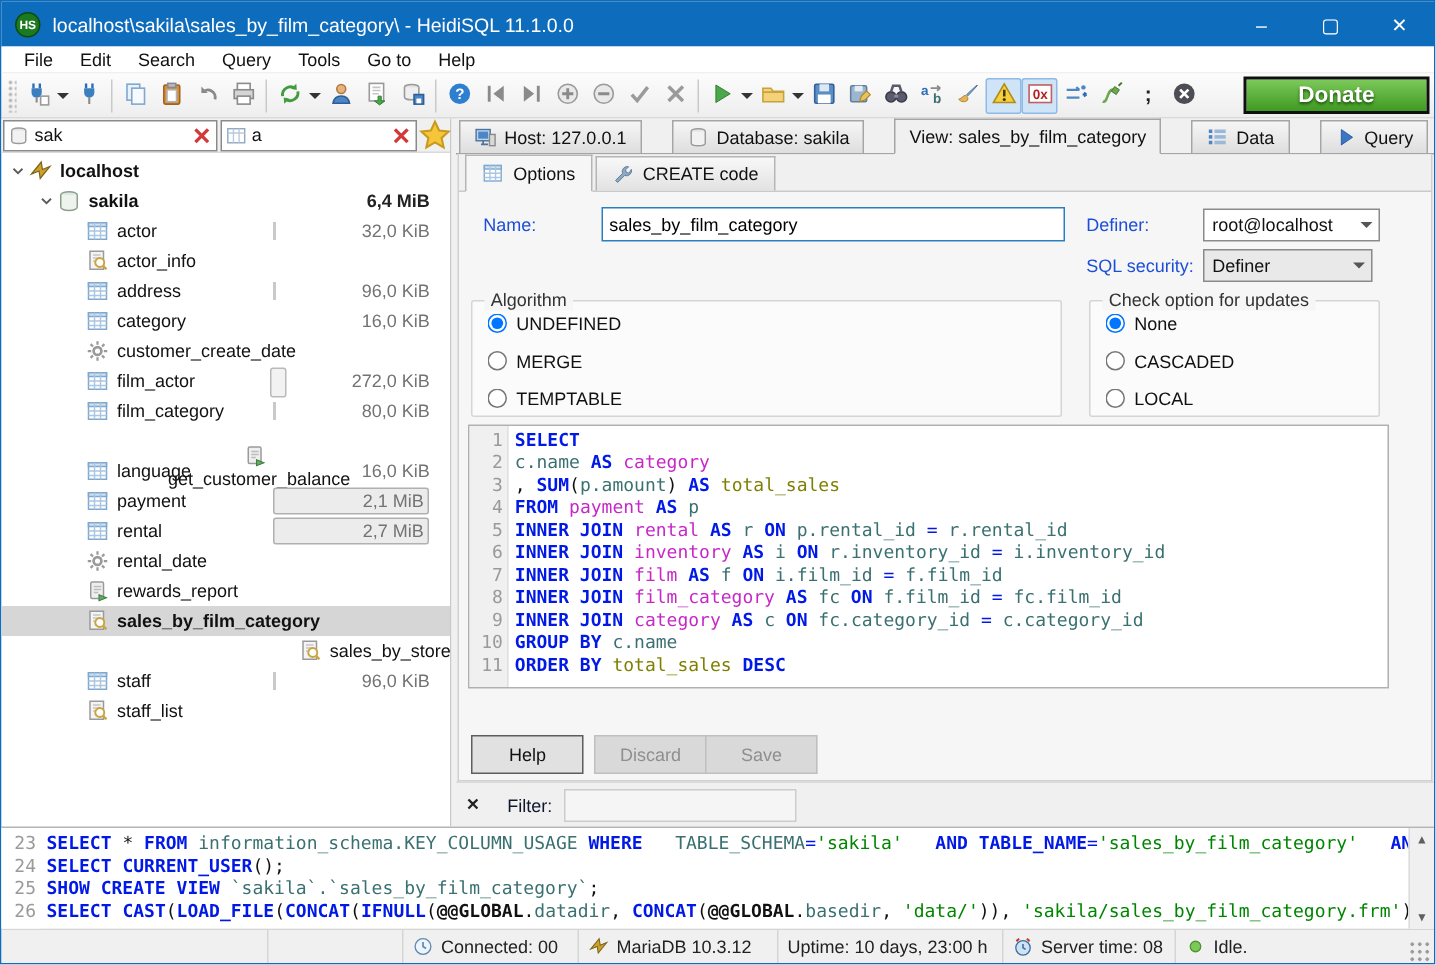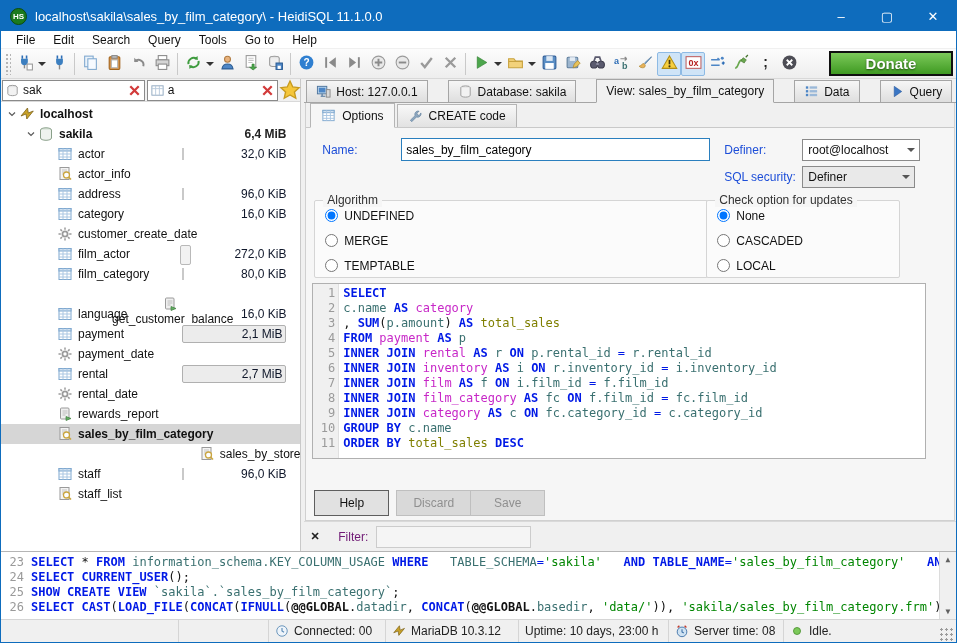--- a/index.html
+++ b/index.html
@@ -38,21 +38,21 @@
   .clearx { width:15px; height:15px; flex:0 0 auto; }
   .starbtn { width:22px; height:21px; display:flex; align-items:center; justify-content:center; }
   .tree { flex:1 1 auto; overflow:hidden; padding-top:2px; }
   .trow { height:20px; display:flex; align-items:center; position:relative; white-space:nowrap; }
   .trow.selected { background:#d6d6d6; }
   .trow .chev { width:12px; height:12px; flex:0 0 auto; }
   .trow .ticon { width:16px; height:16px; margin-right:5px; flex:0 0 auto; }
   .trow .ticon svg { width:16px; height:16px; }
   .trow .tlabel { font-size:12px; }
   .trow.b .tlabel { font-weight:bold; }
-  .tsize { position:absolute; right:14px; width:104px; height:18px; display:flex; align-items:center; justify-content:flex-end; color:#0f172a; font-size:12px; }
+  .tsize { position:absolute; right:14px; width:104px; height:18px; display:flex; align-items:center; justify-content:flex-end; color:#737373; font-size:12px; }
   .tsize.bold { color:#222; font-weight:bold; }
   .tsize.tick::before { content:""; position:absolute; left:0; top:3px; width:2px; height:12px; background:#c9c9c9; }
   .tsize.smallbox::before { content:""; position:absolute; left:-2px; top:0; width:9px; height:18px; background:#f2f2f2; border:1px solid #b9b9b9; border-radius:2px; }
   .tsize.fullbox { border:1px solid #b0b0b0; background:#ececec; border-radius:2px; padding-right:3px; }
 
   .splitter { width:3px; background:#f0f0f0; }
 
   
   .main { flex:1 1 auto; display:flex; flex-direction:column; min-width:0; background:#f0f0f0; }
   .maintabs { height:24px; display:flex; align-items:flex-end; padding-left:2px; border-bottom:1px solid #a5a5a5; background:#f0f0f0; position:relative; }
@@ -92,21 +92,21 @@
   .tk-var { color:#111; font-weight:bold; }
   .tk-d { color:#111; }
 
   .btnrow { position:absolute; top:362px; left:0; height:26px; }
   .pbtn { position:absolute; width:75px; height:26px; font-size:12px; display:flex; align-items:center; justify-content:center; }
   .pbtn.enabled { background:#e1e1e1; border:1px solid #5e5e5e; color:#111; }
   .pbtn.disabled { background:#d9d9d9; border:1px solid #bfbfbf; color:#8f8f8f; }
 
   .filterbar { height:30px; background:#f0f0f0; border-top:1px solid #d9d9d9; display:flex; align-items:center; flex:0 0 auto; }
   .fb-close { width:22px; text-align:center; font-weight:bold; font-size:11px; color:#222; }
-  .fb-label { color:#701a75; margin:0 8px 0 12px; }
+  .fb-label { color:#0f172a; margin:0 8px 0 12px; }
   .fb-input { width:155px; height:22px; border:1px solid #cccccc; background:#f5f5f5; }
 
   
   .logpanel { height:68px; background:#fff; border-top:1px solid #b5b5b5; display:flex; flex:0 0 auto; font-family:"DejaVu Sans Mono",monospace; font-size:12px; position:relative; }
   .loggutter { width:26px; color:#9a9a9a; text-align:right; padding:3px 3px 0 0; line-height:15px; background:#fff; flex:0 0 auto; }
   .logcode { padding:3px 0 0 4px; line-height:15px; white-space:pre; overflow:hidden; flex:1 1 auto; }
   .vscroll { width:17px; background:#f0f0f0; border-left:1px solid #dcdcdc; display:flex; flex-direction:column; align-items:center; justify-content:space-between; flex:0 0 auto; }
   .varrow { width:17px; height:15px; display:flex; align-items:center; justify-content:center; color:#606060; font-size:8px; }
 
   
@@ -492,30 +492,20 @@
           </div>
           <div class="trow" style="padding-left: 44px;">
             <span class="chev"></span>
             <span class="ticon"><svg viewBox="0 0 16 16" xmlns="http://www.w3.org/2000/svg">
                 <rect x="2" y="2.5" width="12" height="11" fill="#fff" stroke="#7fa8cf"></rect>
                 <rect x="2" y="2.5" width="12" height="2.5" fill="#cfe0f0" stroke="#7fa8cf"></rect>
                 <path d="M2 8h12M2 11h12M6 2.5v11M10 2.5v11" stroke="#aac6e2" fill="none"></path>
               </svg></span>
             <span class="tlabel">payment</span>
             <span class="tsize fullbox">2,1 MiB</span>
-          </div>
-          <div class="trow" style="padding-left: 44px;">
-            <span class="chev"></span>
-            <span class="ticon"><svg viewBox="0 0 16 16" xmlns="http://www.w3.org/2000/svg">
-                <circle cx="8" cy="8" r="2.6" fill="none" stroke="#9a9a9a" stroke-width="1.8"></circle>
-                <g stroke="#9a9a9a" stroke-width="1.5">
-                  <path d="M8 1.5v2.3M8 12.2v2.3M1.5 8h2.3M12.2 8h2.3M3.4 3.4l1.6 1.6M11 11l1.6 1.6M12.6 3.4L11 5M5 11l-1.6 1.6"></path>
-                </g>
-              </svg></span>
-            <span class="tlabel">payment_date</span>
           </div>
           <div class="trow" style="padding-left: 44px;">
             <span class="chev"></span>
             <span class="ticon"><svg viewBox="0 0 16 16" xmlns="http://www.w3.org/2000/svg">
                 <rect x="2" y="2.5" width="12" height="11" fill="#fff" stroke="#7fa8cf"></rect>
                 <rect x="2" y="2.5" width="12" height="2.5" fill="#cfe0f0" stroke="#7fa8cf"></rect>
                 <path d="M2 8h12M2 11h12M6 2.5v11M10 2.5v11" stroke="#aac6e2" fill="none"></path>
               </svg></span>
             <span class="tlabel">rental</span>
             <span class="tsize fullbox">2,7 MiB</span>
@@ -694,21 +684,21 @@
                   <input type="radio" name="algo" style="">
                   <span>MERGE</span>
                 </label>
                 <label class="radio-row">
                   <input type="radio" name="algo" style="">
                   <span>TEMPTABLE</span>
                 </label>
               </div>
           </div>
 
-          <div class="groupbox" style="left:400px;top:72px;width:194px;height:78px;">
+          <div class="groupbox" style="left:420px;top:72px;width:194px;height:78px;">
             <div class="gb-title">Check option for updates</div>
             <div id="check-options">
                 <label class="radio-row">
                   <input type="radio" name="check" checked="" style="">
                   <span>None</span>
                 </label>
                 <label class="radio-row">
                   <input type="radio" name="check" style="">
                   <span>CASCADED</span>
                 </label>

